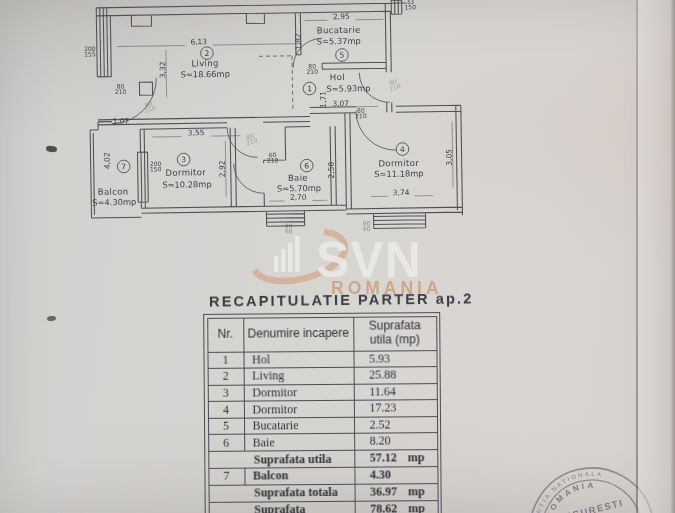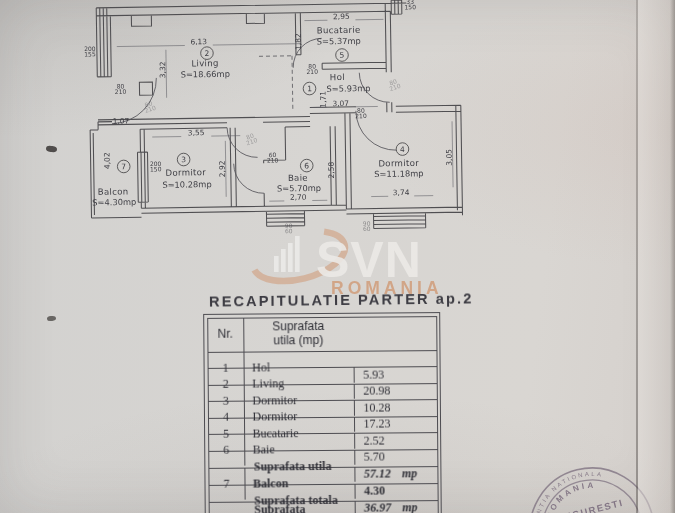--- a/index.html
+++ b/index.html
@@ -33,23 +33,23 @@
   .tinner{border:1.2px solid #4c4b50;border-bottom:none;height:100%;box-sizing:border-box;color:#2f2f36;}
   .thead{display:grid;grid-template-columns:35px 110px 1fr;height:33px;
     border-bottom:1.2px solid #4c4b50;font-family:"Liberation Sans",sans-serif;font-size:12px;}
   .thead>div{display:flex;flex-direction:column;align-items:center;justify-content:center;text-align:center;line-height:1.15;}
   .thead>div+div{border-left:1.1px solid #4c4b50;}
   .trow{display:grid;grid-template-columns:35px 110px 1fr;height:15.6px;
     border-bottom:1.05px solid #4c4b50;font-family:"Liberation Serif",serif;font-size:12px;}
   .trow.sum{height:16px;}
   .cn{display:flex;align-items:center;justify-content:center;}
   .cm{display:flex;align-items:center;padding-left:8px;border-left:1.05px solid #4c4b50;}
-  .cv{display:flex;align-items:center;padding-left:9px;border-left:1.05px solid #4c4b50;margin-top:16px;}
+  .cv{display:flex;padding-left:15px;border-left:1.05px solid #4c4b50;}
   .sum .cm{grid-column:1/3;border-left:none;padding-left:45px;font-weight:700;}
-  .sum .cv{font-weight:700;font-style:italic;}
+  .sum .cv{font-weight:700;}
   .bold .cm,.bold .cv{font-weight:700;}
   .unit{margin-left:11px;}
   .stamp{position:absolute;left:500px;top:440px;}
   .fold{position:absolute;left:636px;top:0;width:2px;height:513px;
     background:linear-gradient(180deg,rgba(105,100,96,.32),rgba(88,83,80,.5));}
   .strip{position:absolute;left:638px;top:0;width:37px;height:513px;
     background:linear-gradient(90deg,rgba(228,224,220,.55),rgba(206,199,193,.4));}
   .edge{position:absolute;left:670px;top:0;width:5px;height:513px;
     background:linear-gradient(90deg,transparent,rgba(80,75,70,.38));}
   .smudge{position:absolute;background:#2f2c2a;border-radius:45%;}
@@ -199,65 +199,66 @@
     <text x="331" y="294" font-family="Liberation Sans, sans-serif" font-size="17.5" font-weight="bold" fill="#cf9168" opacity=".7" letter-spacing="4">ROMANIA</text>
   </svg>
 
   <div class="title">RECAPITULATIE PARTER ap.2</div>
 
   <div class="tblwrap">
     <div class="touter">
         <div class="tinner">
       <div class="thead">
         <div>Nr.</div>
+        <div>Denumire incapere</div>
         <div>
           <span>Suprafata</span>
           <span>utila (mp)</span>
         </div>
       </div>
       <div class="trow">
             <div class="cn">1</div>
             <div class="cm">Hol</div>
             <div class="cv">
               <span>5.93</span>
             </div>
           </div>
       <div class="trow">
             <div class="cn">2</div>
             <div class="cm">Living</div>
             <div class="cv">
-              <span>20.98</span>
+              <span>25.88</span>
             </div>
           </div>
       <div class="trow">
             <div class="cn">3</div>
             <div class="cm">Dormitor</div>
             <div class="cv">
-              <span>10.28</span>
+              <span>11.64</span>
             </div>
           </div>
       <div class="trow">
             <div class="cn">4</div>
             <div class="cm">Dormitor</div>
             <div class="cv">
               <span>17.23</span>
             </div>
           </div>
       <div class="trow">
             <div class="cn">5</div>
             <div class="cm">Bucatarie</div>
             <div class="cv">
               <span>2.52</span>
             </div>
           </div>
       <div class="trow">
             <div class="cn">6</div>
             <div class="cm">Baie</div>
             <div class="cv">
-              <span>5.70</span>
+              <span>8.20</span>
             </div>
           </div>
       <div class="trow sum">
             <div class="cm">Suprafata utila</div>
             <div class="cv">
               <span>57.12</span>
               <span class="unit">mp</span>
             </div>
           </div>
       <div class="trow bold">

